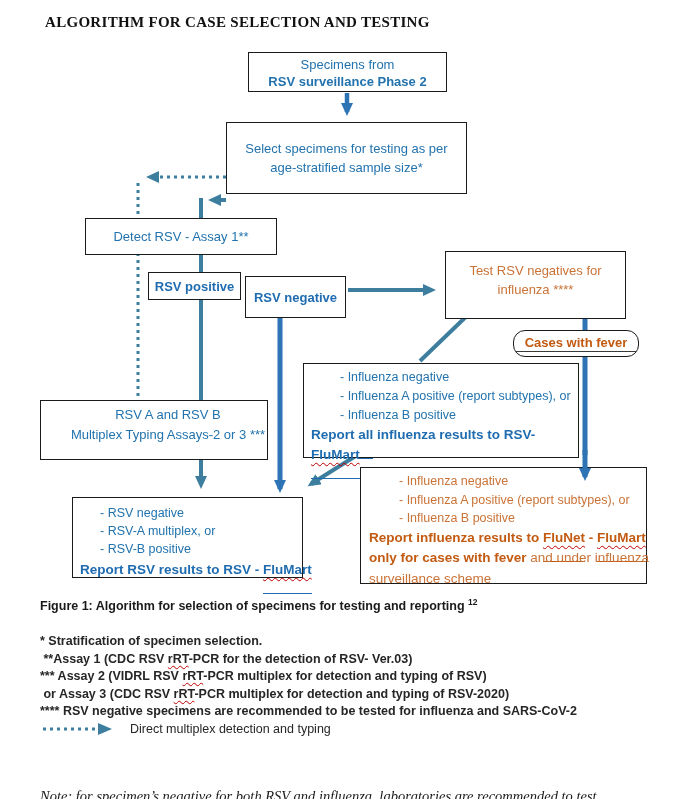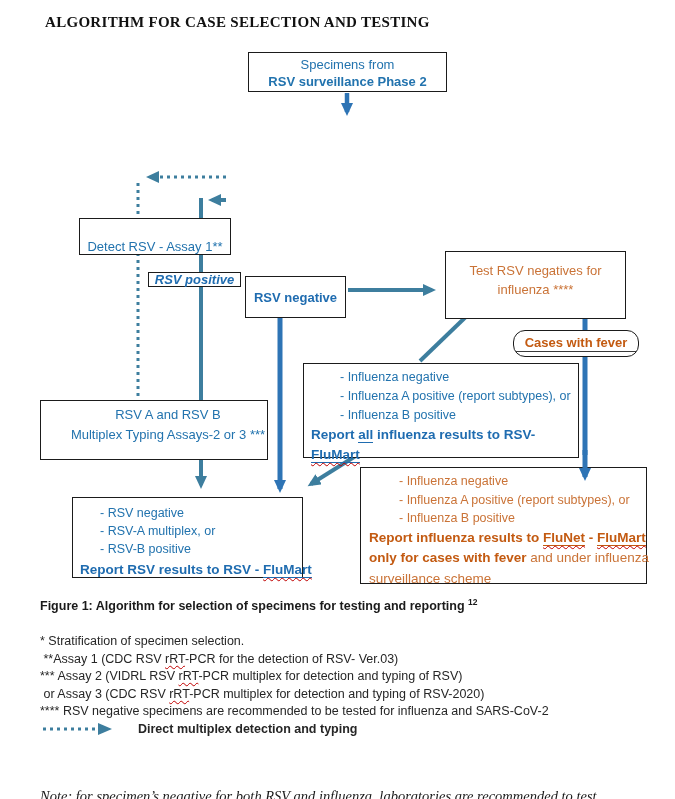--- a/index.html
+++ b/index.html
@@ -11,49 +11,49 @@
   svg.lines.top{z-index:3;}
   .box{position:absolute;z-index:2;background:#fff;border:1.4px solid #1b1b1b;box-sizing:border-box;
        font-size:13px;color:#2273AE;text-align:center;}
   .ctr{display:flex;flex-direction:column;align-items:center;justify-content:center;}
   .bold{font-weight:bold;}
   .blue-b{color:#1F6CB0;font-weight:bold;}
   .orange{color:#CA7337;}
   .orange-b{color:#C35A11;font-weight:bold;border-radius:12px;}
   .b1{left:248px;top:52px;width:199px;height:40px;padding-top:2px;line-height:17px;}
   .b2{left:226px;top:122px;width:241px;height:72px;line-height:19px;}
-  .b3{left:79px;top:218px;width:152px;height:37px;justify-content:flex-end;}
-  .b4{left:148px;top:272px;width:93px;height:15px;font-style:italic;}
+  .b3{left:85px;top:218px;width:192px;height:37px;}
+  .b4{left:148px;top:272px;width:93px;height:28px;}
   .b5{left:245px;top:276px;width:101px;height:42px;}
   .b6{left:445px;top:251px;width:181px;height:68px;padding-top:9px;line-height:19px;}
   .b7{left:513px;top:330px;width:126px;height:27px;}
   .fever-label{border-bottom:1.6px solid #3a3a3a;padding:0 9px 1px;}
   .b8{left:40px;top:400px;width:228px;height:60px;padding-top:4px;line-height:20px;padding-left:28px;}
   .b9{left:303px;top:363px;width:276px;height:95px;text-align:left;padding-top:4px;}
   .b10{left:72px;top:497px;width:231px;height:81px;text-align:left;padding-top:6px;}
   .b11{left:360px;top:467px;width:287px;height:117px;text-align:left;padding-top:4px;}
   .bullet{font-size:12.5px;line-height:19px;white-space:nowrap;}
   .b9 .bullet{padding-left:36px;}
   .b10 .bullet{padding-left:27px;line-height:18px;}
   .b11 .bullet{padding-left:38px;line-height:18.5px;}
   .rep{font-weight:bold;font-size:13.5px;line-height:20px;white-space:nowrap;}
   .b9 .rep{padding-left:7px;color:#1F6CB0;}
   .b10 .rep{padding-left:7px;color:#1F6CB0;margin-top:2px;}
   .b11 .rep{padding-left:8px;color:#C35A11;line-height:20.5px;}
   .b11 .reg{font-weight:normal;color:#CA7337;}
   .sq{text-decoration-line:underline;text-decoration-style:wavy;text-decoration-color:#C00000;
       text-decoration-thickness:1px;text-underline-offset:3px;}
-  .ul{border-bottom:1.4px solid currentColor;padding-bottom:0px;}
+  .ul{border-bottom:1.4px solid currentColor;padding-bottom:16px;}
   .caption{position:absolute;left:40px;top:597px;font-size:12.5px;font-weight:bold;color:#1a1a1a;white-space:pre;}
   .caption sup{font-size:8.5px;}
   .fnblock{position:absolute;left:40px;top:633px;font-size:12.5px;color:#262626;}
-  .fn{white-space:pre;line-height:17.6px;}
+  .fn{white-space:pre;line-height:17.6px;font-weight:bold;}
   .fn .sq{text-underline-offset:2px;}
-  .legend{position:absolute;left:40px;top:722px;display:flex;align-items:center;gap:12px;
-          font-size:12.5px;color:#262626;font-weight:bold;}
+  .legend{position:absolute;left:40px;top:722px;display:flex;align-items:center;gap:4px;
+          font-size:12.5px;color:#262626;}
   .note{position:absolute;left:40px;top:748px;font:italic 14.5px "Liberation Serif",serif;
         color:#1a1a1a;line-height:19.5px;white-space:pre;}
 </style>
 </head>
 <body>
 
 <div class="page">
 
   <h1 class="title">ALGORITHM FOR CASE SELECTION AND TESTING</h1>
 
@@ -76,20 +76,24 @@
     <path d="M474,309 L420,361" stroke="#3D7E9E" stroke-width="4" fill="none"></path>
     <path d="M362,452 L311,484" stroke="#3D7E9E" stroke-width="4" fill="none" marker-end="url(#ah-t)"></path>
     <path d="M585,309 V455" stroke="#2E74B5" stroke-width="5" fill="none"></path>
   </svg>
 
   <div class="box b1 ctr">
     <div>Specimens from</div>
     <div class="bold">RSV surveillance Phase 2</div>
   </div>
 
+  <div class="box b2 ctr">
+    <div>Select specimens for testing as per</div>
+    <div>age-stratified sample size*</div>
+  </div>
 
   <div class="box b3 ctr">
     <div>Detect RSV - Assay 1**</div>
   </div>
 
   <div class="box b4 ctr blue-b">
     <div>RSV positive</div>
   </div>
 
   <div class="box b5 ctr blue-b">

